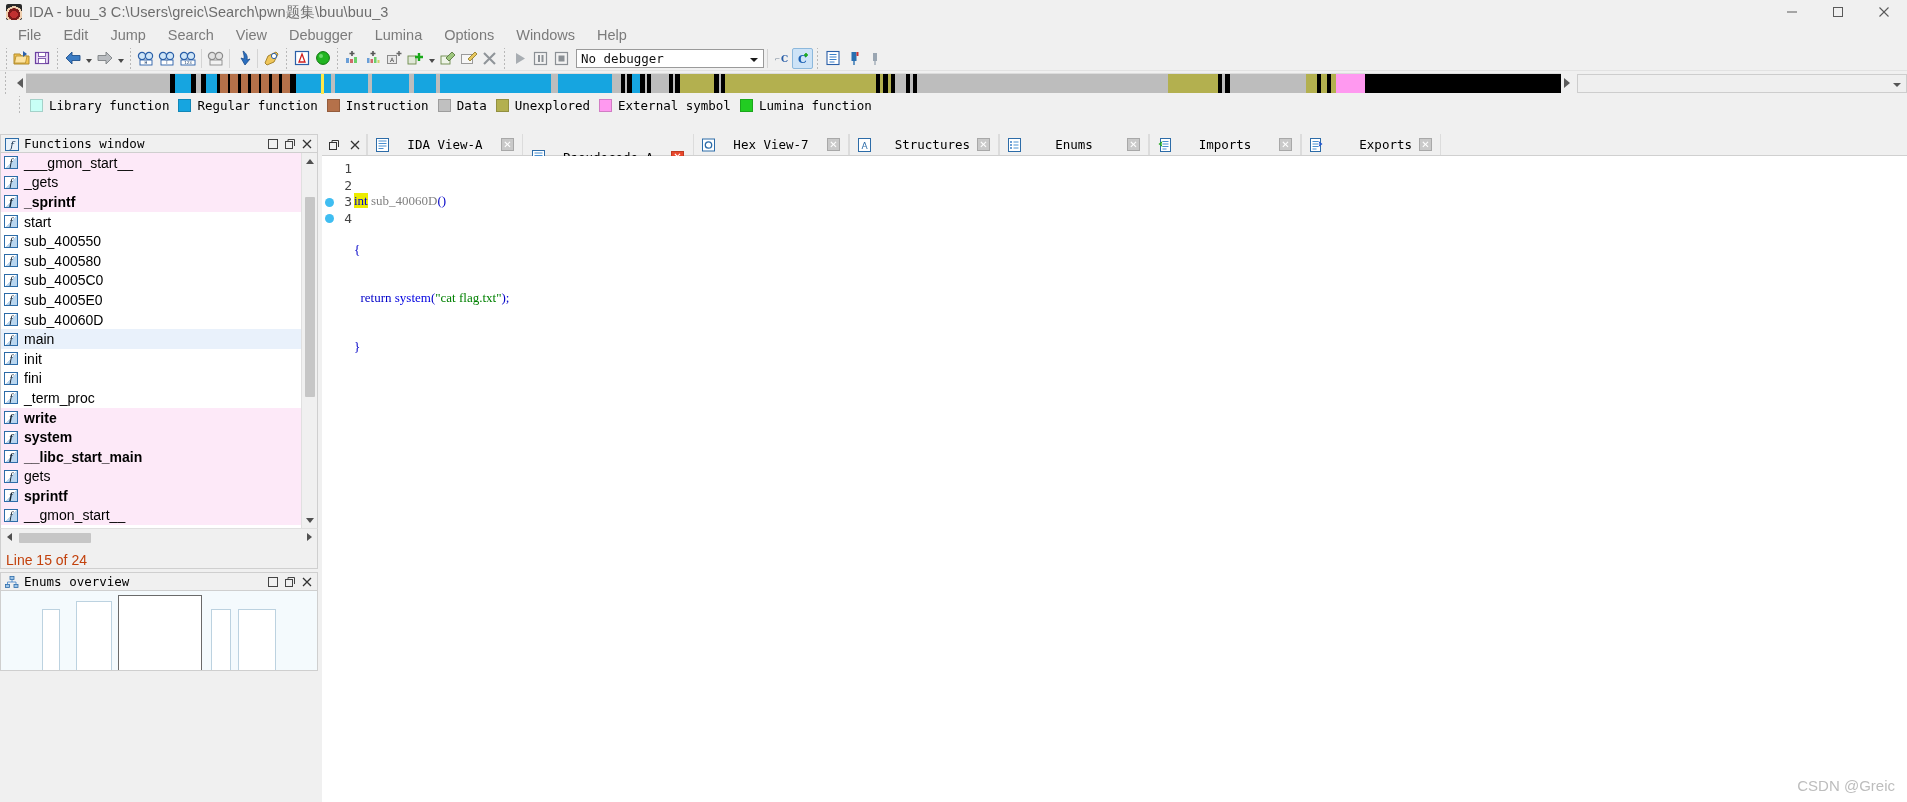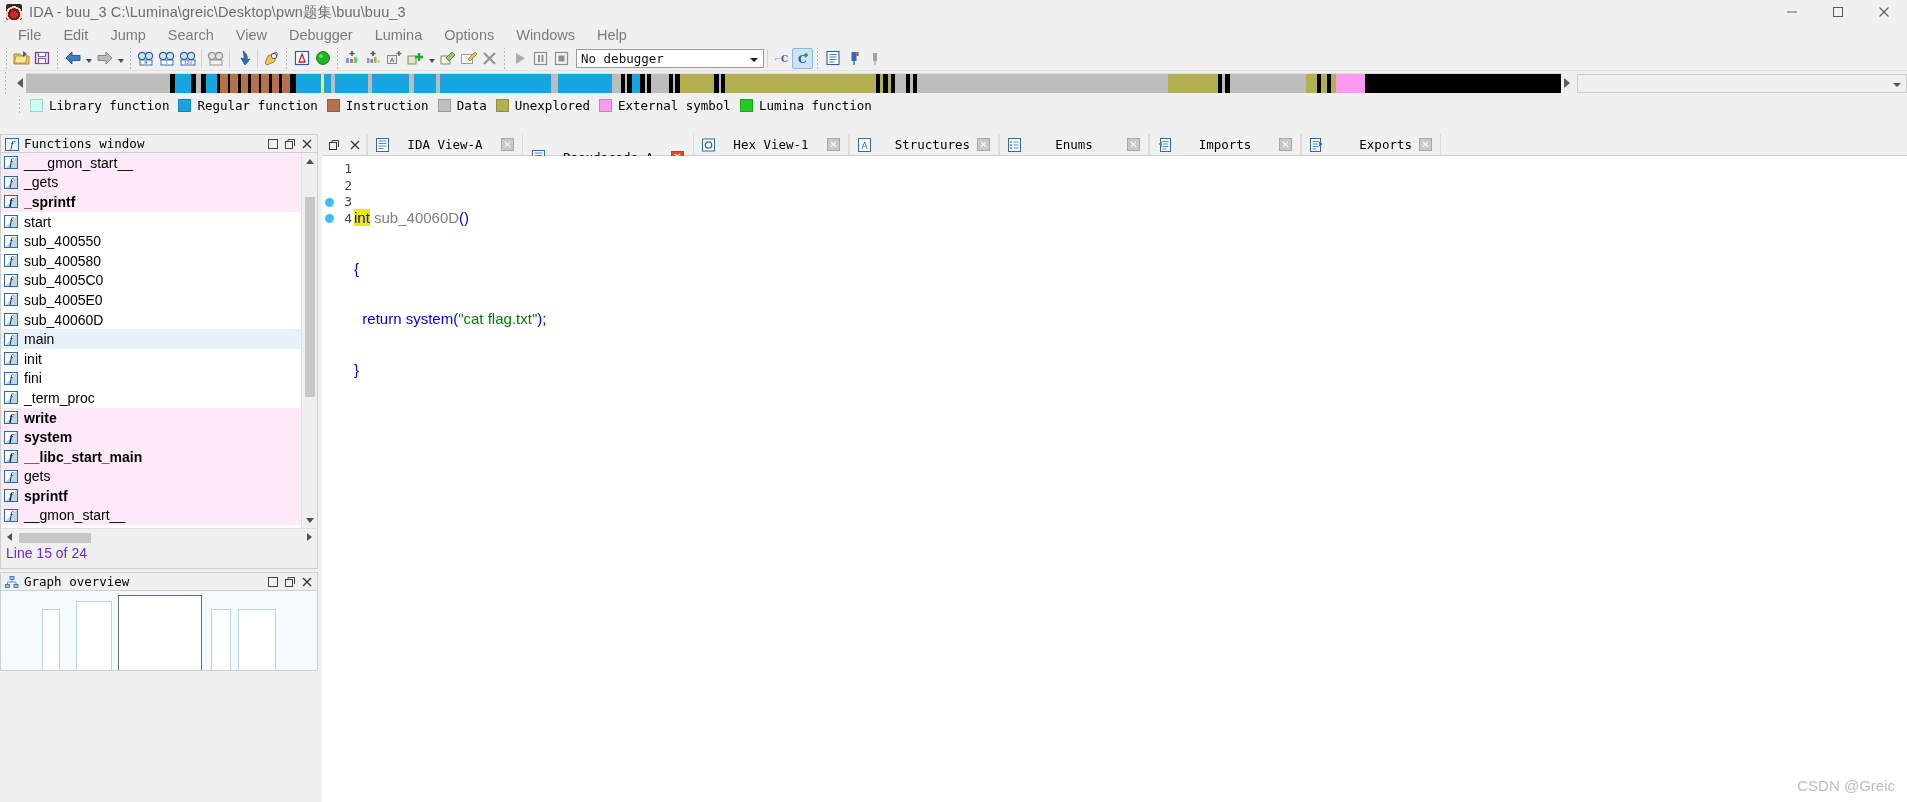--- a/index.html
+++ b/index.html
@@ -207,22 +207,22 @@
     display: flex; align-items: center; position: relative;
   }
   .hsb-btn { width:16px;height:16px;display:flex;align-items:center;justify-content:center; }
   .hsb-btn i.lt { width:0;height:0;border-top:4px solid transparent;border-bottom:4px solid transparent;border-right:5px solid #505050;}
   .hsb-btn i.rt { width:0;height:0;border-top:4px solid transparent;border-bottom:4px solid transparent;border-left:5px solid #505050;}
   .hsb-thumb { position:absolute; left:18px; top:4px; height:10px; width:72px; background:#c6c6c6; border-radius:1px; }
 
   .fn-status {
     height: 24px; background: #f0f0f0;
     border: 1px solid #cfcfcf; border-top: none;
-    display: flex; align-items: flex-start; padding-left: 5px;
-    font-size: 14px; color: #6d28d9;
+    display: flex; align-items: flex-end; padding-left: 5px;
+    font-size: 14px; color: #c2410c;
   }
 
   .graph-panel { margin-top: 3px; }
   .graph-body {
     height: 80px; background: #f4fafd;
     border-left:1px solid #cfcfcf;border-right:1px solid #cfcfcf;border-bottom:1px solid #cfcfcf;
     position: relative; overflow: hidden;
   }
   .gnode { position: absolute; background: #ffffff; border: 1px solid #bcd2e0; }
   .gnode.big { background:#fff; border:1px solid #6a6a6a; }
@@ -264,22 +264,22 @@
     width: 9px; height: 9px; border-radius: 50%;
     background: #3fbdf1; margin: 0 auto;
   }
   .gline { height: 16.5px; display:flex;align-items:center; }
   .linenums {
     width: 16px; text-align: right; padding-top: 5px;
     font-family: "DejaVu Sans Mono", monospace; font-size: 13px; color: #444;
   }
   .linenums div { height: 16.5px; line-height: 16.5px; }
   .code {
-    flex: 1; padding-top: 20px; padding-left: 2px;
-    font-family: Liberation Sans, sans-serif; font-size: 15px;
+    flex: 1; padding-top: 5px; padding-left: 2px;
+    font-family: Liberation Serif, serif; font-size: 13px;
     white-space: pre;
   }
   .code div { height: 16.5px; line-height: 16.5px; }
   .kw-hl { background: #ecec00; color: #0000d0; }
   .t-blue { color: #0000c8; }
   .t-fn   { color: #808080; }
   .t-punct{ color: #0000c8; }
   .t-str  { color: #008000; }
   .t-sys  { color: #0000e0; }
 
@@ -288,21 +288,21 @@
     font-size: 15px; color: #bdbdbd; font-family: "Liberation Sans", sans-serif;
   }
 </style>
 </head>
 <body>
 
 <div class="app">
 
   <div class="titlebar">
     <div class="title-icon"></div>
-    <div class="title-text">IDA - buu_3 C:\Lumina\greic\Desktop\pwn题集\buu\buu_3</div>
+    <div class="title-text">IDA - buu_3 C:\Users\greic\Search\pwn题集\buu\buu_3</div>
     <div class="win-btns">
       <div class="win-btn">
         <svg width="12" height="12" viewBox="0 0 12 12">
             <line x1="1" y1="6" x2="11" y2="6" stroke="#5a5a5a" stroke-width="1"></line>
           </svg>
       </div>
       <div class="win-btn">
         <svg width="12" height="12" viewBox="0 0 12 12">
             <rect x="1.5" y="1.5" width="9" height="9" fill="none" stroke="#5a5a5a" stroke-width="1"></rect>
           </svg>
@@ -803,21 +803,21 @@
       <div class="graph-panel">
         <div class="panel-title">
           <span class="pt-icon">
             <svg width="14" height="13" viewBox="0 0 14 13">
               <rect x="5" y="0.5" width="4" height="3" fill="#9ec5e8" stroke="#2d6ca8" stroke-width=".8"></rect>
               <rect x="0.5" y="8.5" width="4" height="3" fill="#9ec5e8" stroke="#2d6ca8" stroke-width=".8"></rect>
               <rect x="9" y="8.5" width="4" height="3" fill="#9ec5e8" stroke="#2d6ca8" stroke-width=".8"></rect>
               <path d="M7 3.5v2.5M7 6H2.5v2.5M7 6h4v2.5" fill="none" stroke="#3a7fc8" stroke-width=".8"></path>
             </svg>
           </span>
-          <span class="pt-text">Graph overview</span>
+          <span class="pt-text">Enums overview</span>
           <span class="pt-btns">
             <span class="pt-btn">
               <svg width="10" height="10" viewBox="0 0 10 10">
                   <rect x="0.5" y="0.5" width="9" height="9" fill="none" stroke="#444" stroke-width="1"></rect>
                 </svg>
             </span>
             <span class="pt-btn">
               <svg width="10" height="10" viewBox="0 0 10 10">
                   <rect x="0.5" y="2.5" width="7" height="7" fill="none" stroke="#444" stroke-width="1"></rect>
                   <path d="M3 2.5V0.5h6.5V7" fill="none" stroke="#444" stroke-width="1"></path>
@@ -870,21 +870,21 @@
                   <path d="M2.5 3h8M2.5 5.5h8M2.5 8h8M2.5 10.5h5" stroke="#4a90d0" stroke-width="1"></path>
                 </svg></span>
               <span class="tab-label" style="flex: 1 1 0%; text-align: center;">Pseudocode-A</span>
               <span class="tab-close red">✕</span>
             </div>
             <div class="tab" style="width: 156px; justify-content: flex-start;">
               <span class="tab-icon"><svg width="13" height="14" viewBox="0 0 13 14">
                   <rect x="0.5" y="1" width="12" height="12" fill="#fff" stroke="#2d6ca8" stroke-width="1"></rect>
                   <circle cx="6.5" cy="7" r="3.2" fill="none" stroke="#2d6ca8" stroke-width="1.3"></circle>
                 </svg></span>
-              <span class="tab-label" style="flex: 1 1 0%; text-align: center;">Hex View-1</span>
+              <span class="tab-label" style="flex: 1 1 0%; text-align: center;">Hex View-7</span>
               <span class="tab-close">✕</span>
             </div>
             <div class="tab" style="width: 150px; justify-content: flex-start;">
               <span class="tab-icon"><svg width="13" height="14" viewBox="0 0 13 14">
                   <rect x="0.5" y="0.5" width="12" height="13" fill="#fff" stroke="#2d6ca8" stroke-width="1"></rect>
                   <text x="6.5" y="10.5" font-size="9" text-anchor="middle" fill="#2d6ca8" font-family="DejaVu Sans, sans-serif">A</text>
                 </svg></span>
               <span class="tab-label" style="flex: 1 1 0%; text-align: right;">Structures</span>
               <span class="tab-close">✕</span>
             </div>

